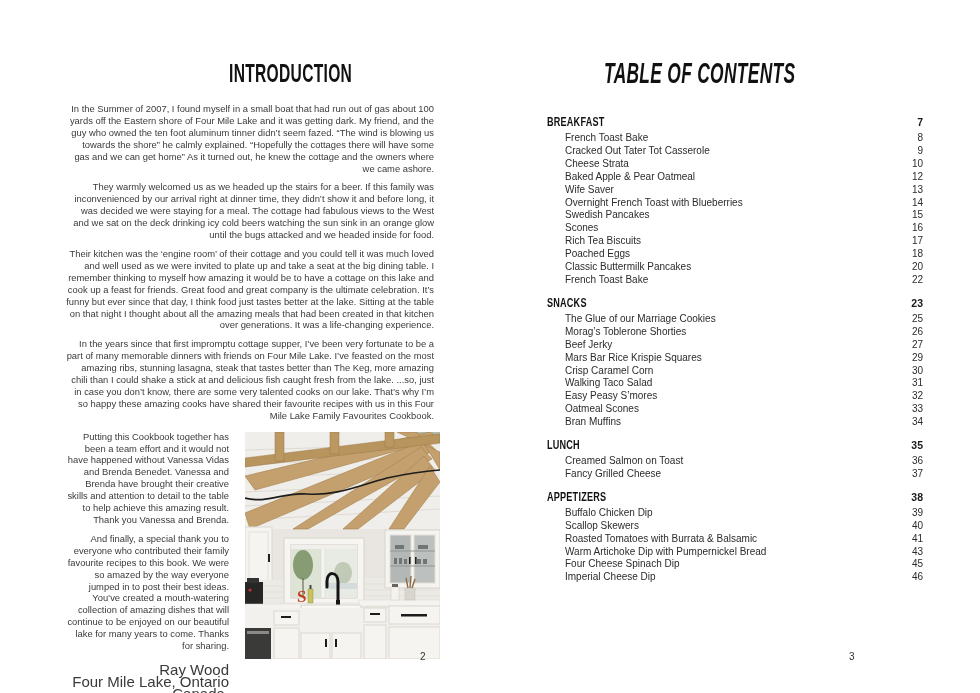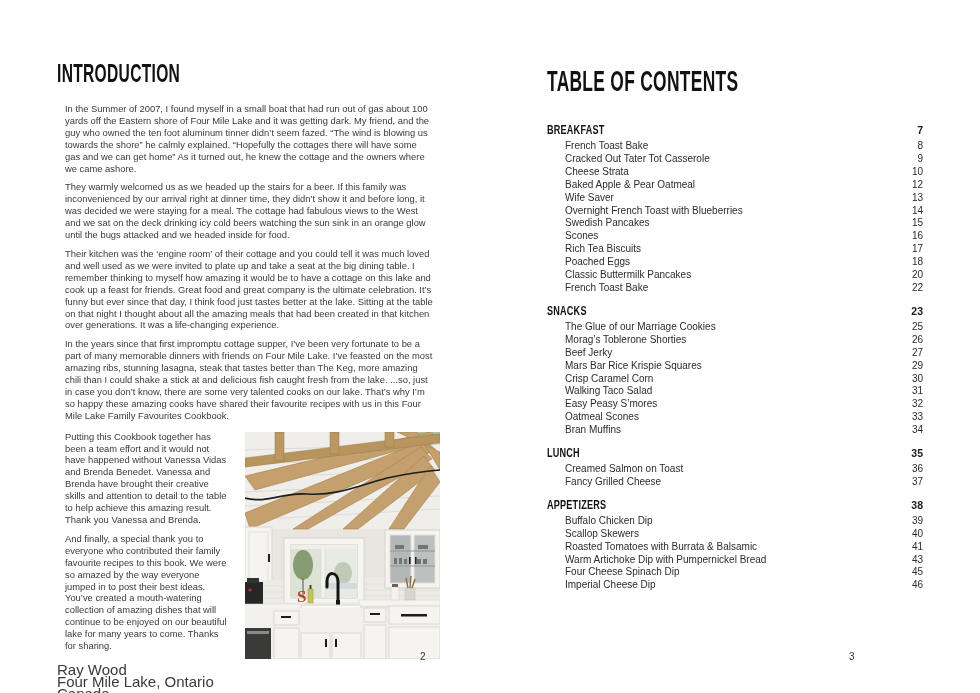--- a/index.html
+++ b/index.html
@@ -1,38 +1,38 @@
 <!DOCTYPE html>
 <html><head>
 <meta charset="utf-8">
 <style>
   html,body{margin:0;padding:0;background:#fff;}
   #spread{position:relative;width:980px;height:693px;background:#ffffff;overflow:hidden;
-          font-family:"Liberation Sans",sans-serif;color:#3a3a3a;}
+          font-family:"Liberation Sans",sans-serif;color:#3a3a3a;text-align:right;}
   
   .cond{display:inline-block;font-weight:800;color:#111;transform:scaleX(0.60);
         transform-origin:0 50%;white-space:nowrap;letter-spacing:0.5px;}
   .cond-small{display:inline-block;font-weight:800;color:#111;transform:scaleX(0.70);
         transform-origin:0 50%;white-space:nowrap;letter-spacing:0.3px;}
 
   
   #left-page{position:absolute;left:57px;top:60px;width:377px;}
   #left-title{font-size:26px;line-height:26px;margin:0 0 17px 0;}
   .body-para{font-size:9.4px;line-height:11.9px;margin:0 0 7px 8px;color:#3a3a3a;}
   #wrap-row{display:flex;gap:16px;margin-top:9px;}
   #side-col{width:172px;flex:0 0 172px;}
   #signature{margin-top:12px;font-size:15px;line-height:11.9px;color:#3a3a3a;}
 
   
   #photo{width:195px;height:227px;flex:0 0 195px;overflow:hidden;margin-top:1px;}
   #photo svg{display:block;}
 
   
   #right-page{position:absolute;left:547px;top:58px;width:376px;}
-  #right-title{font-size:29px;line-height:30px;margin:8px 0 26px 0;}
+  #right-title{font-size:29px;line-height:30px;margin:0 0 26px 0;font-style:italic;}
   .toc-section{margin-top:8px;}
   .toc-section:first-child{margin-top:0;}
   .toc-head{display:flex;justify-content:space-between;align-items:baseline;height:14px;margin-bottom:4px;}
   .toc-head .head-label{font-size:13px;}
   .toc-head .head-page{font-weight:700;font-size:10.5px;color:#1a1a1a;}
   .toc-row{display:flex;justify-content:space-between;font-size:10px;line-height:12.9px;color:#2b2b2b;gap:8px;}
   .toc-row .toc-label{padding-left:18px;}
   .toc-row .toc-page{color:#2b2b2b;}
 
   

